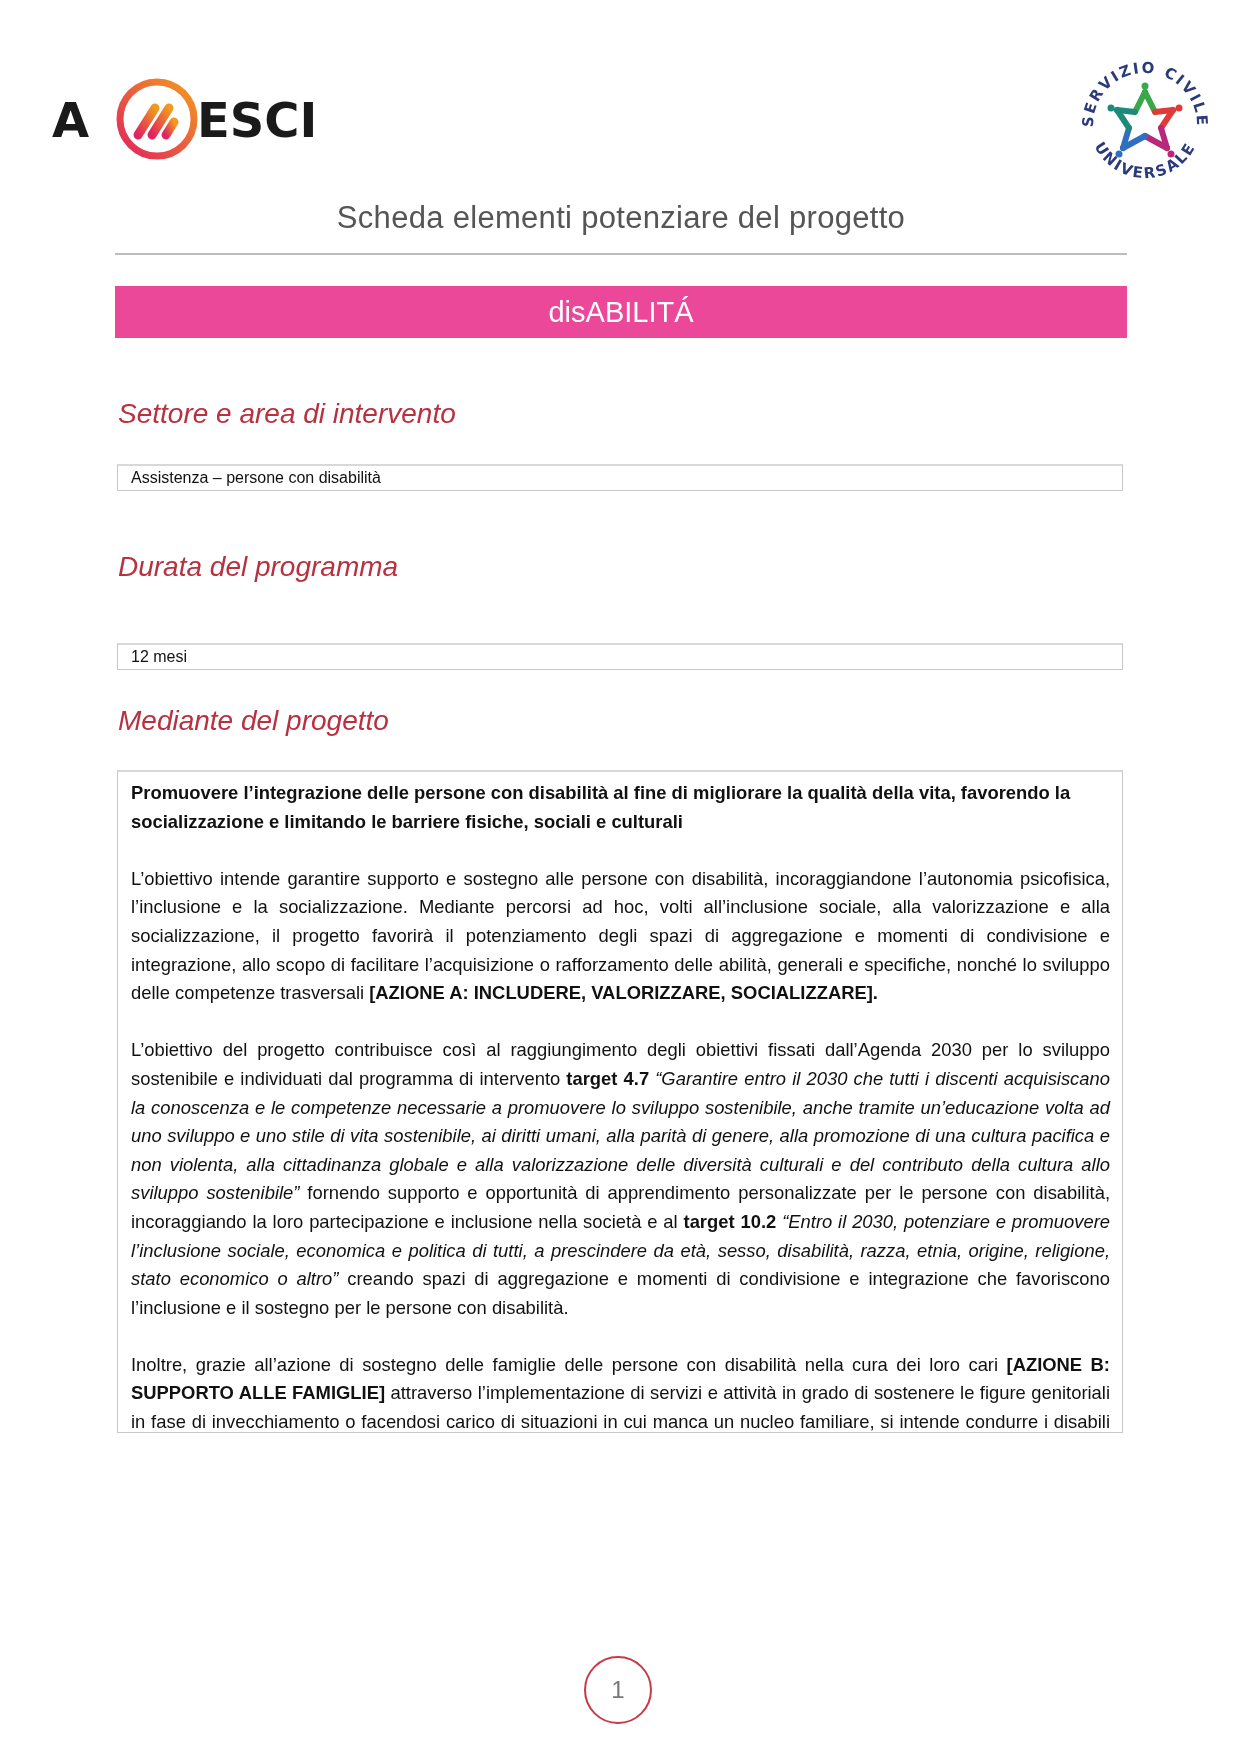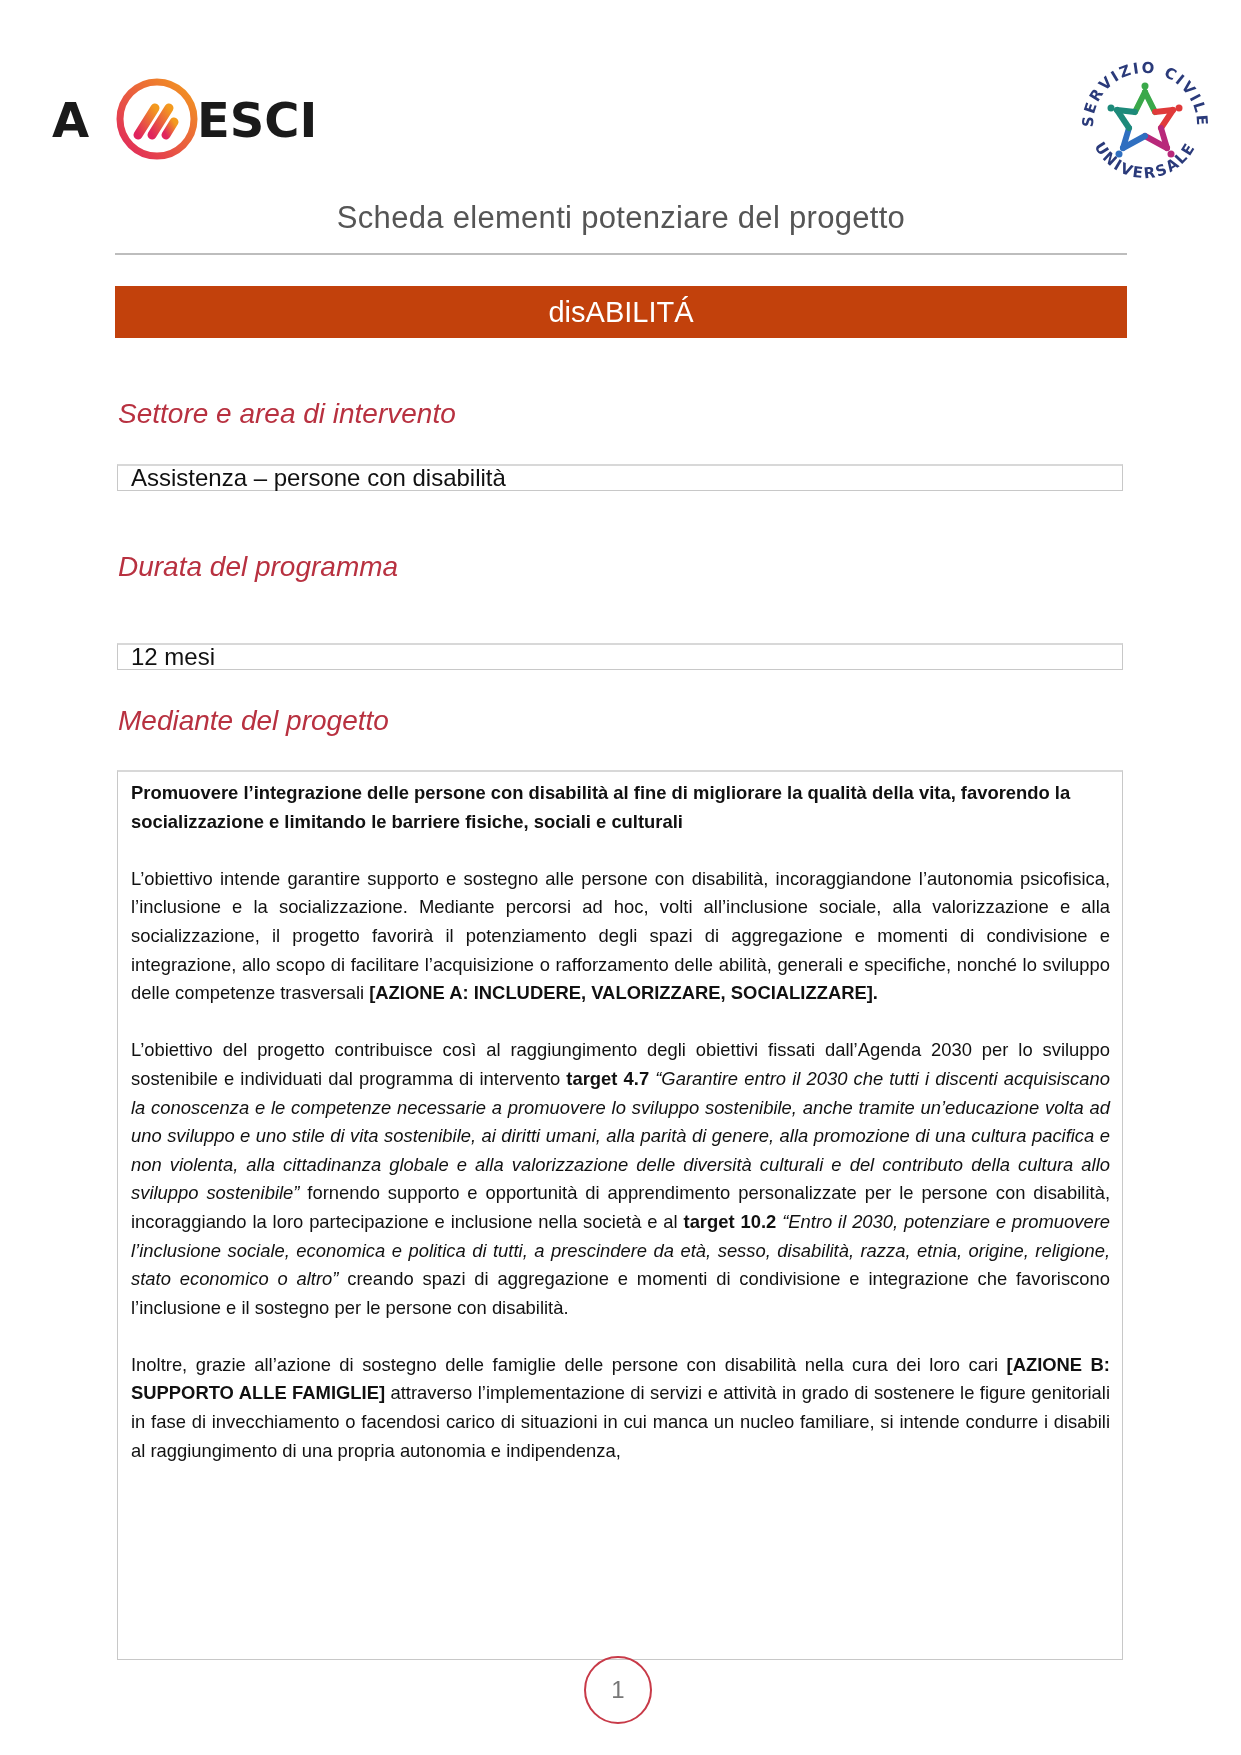--- a/index.html
+++ b/index.html
@@ -3,27 +3,27 @@
 <meta charset="utf-8">
 <style>
   html, body { margin: 0; padding: 0; background: #ffffff; }
   body { width: 1241px; height: 1755px; position: relative; overflow: hidden;
          font-family: "Liberation Sans", sans-serif; color: #111; }
   .logo-amesci { position: absolute; left: 52px; top: 72px; width: 270px; height: 100px; }
   .logo-scu { position: absolute; left: 1075px; top: 50px; width: 140px; height: 140px; }
   .doc-title { position: absolute; left: 115px; width: 1012px; top: 200px; text-align: center;
                font-size: 31px; color: #555; letter-spacing: 0.3px; }
   .rule { position: absolute; left: 115px; width: 1012px; top: 253px; height: 2px; background: #bdbdbd; }
-  .banner { position: absolute; left: 115px; width: 1012px; top: 286px; height: 52px; background: #c2410c;
+  .banner { position: absolute; left: 115px; width: 1012px; top: 286px; height: 52px; background: #ec4899;
             color: #fff; text-align: center; font-size: 29px; line-height: 52px; }
   .section-h { position: absolute; left: 118px; font-size: 28px; color: #b83140; font-style: italic; }
   .field-box { position: absolute; left: 117px; width: 1006px; height: 27px; border: 1px solid #c8c8c8;
-               border-top: 2px solid #d8d8d8; box-sizing: border-box; font-size: 24px; line-height: 24px;
+               border-top: 2px solid #d8d8d8; box-sizing: border-box; font-size: 16px; line-height: 24px;
                padding-left: 13px; color: #111; }
-  .obj-box { position: absolute; left: 117px; width: 1006px; top: 770px; height: 890px; border: 1px solid #c8c8c8;
+  .obj-box { position: absolute; left: 117px; width: 1006px; top: 770px; height: 663px; border: 1px solid #c8c8c8;
              border-top: 2px solid #d8d8d8; box-sizing: border-box; padding: 7px 12px 0 13px; overflow: hidden;
              font-size: 18.4px; line-height: 28.6px; color: #111; }
   .obj-box p { margin: 0 0 28.6px 0; text-align: justify; }
   .obj-box p.lead { font-weight: bold; text-align: left; }
   .obj-box b { font-weight: bold; }
   .obj-box i { font-style: italic; }
   .page-num { position: absolute; left: 584px; top: 1656px; width: 68px; height: 68px; border: 2px solid #c83a48;
               border-radius: 50%; box-sizing: border-box; text-align: center; line-height: 64px; font-size: 24px; color: #777; }
 </style>
 </head>

